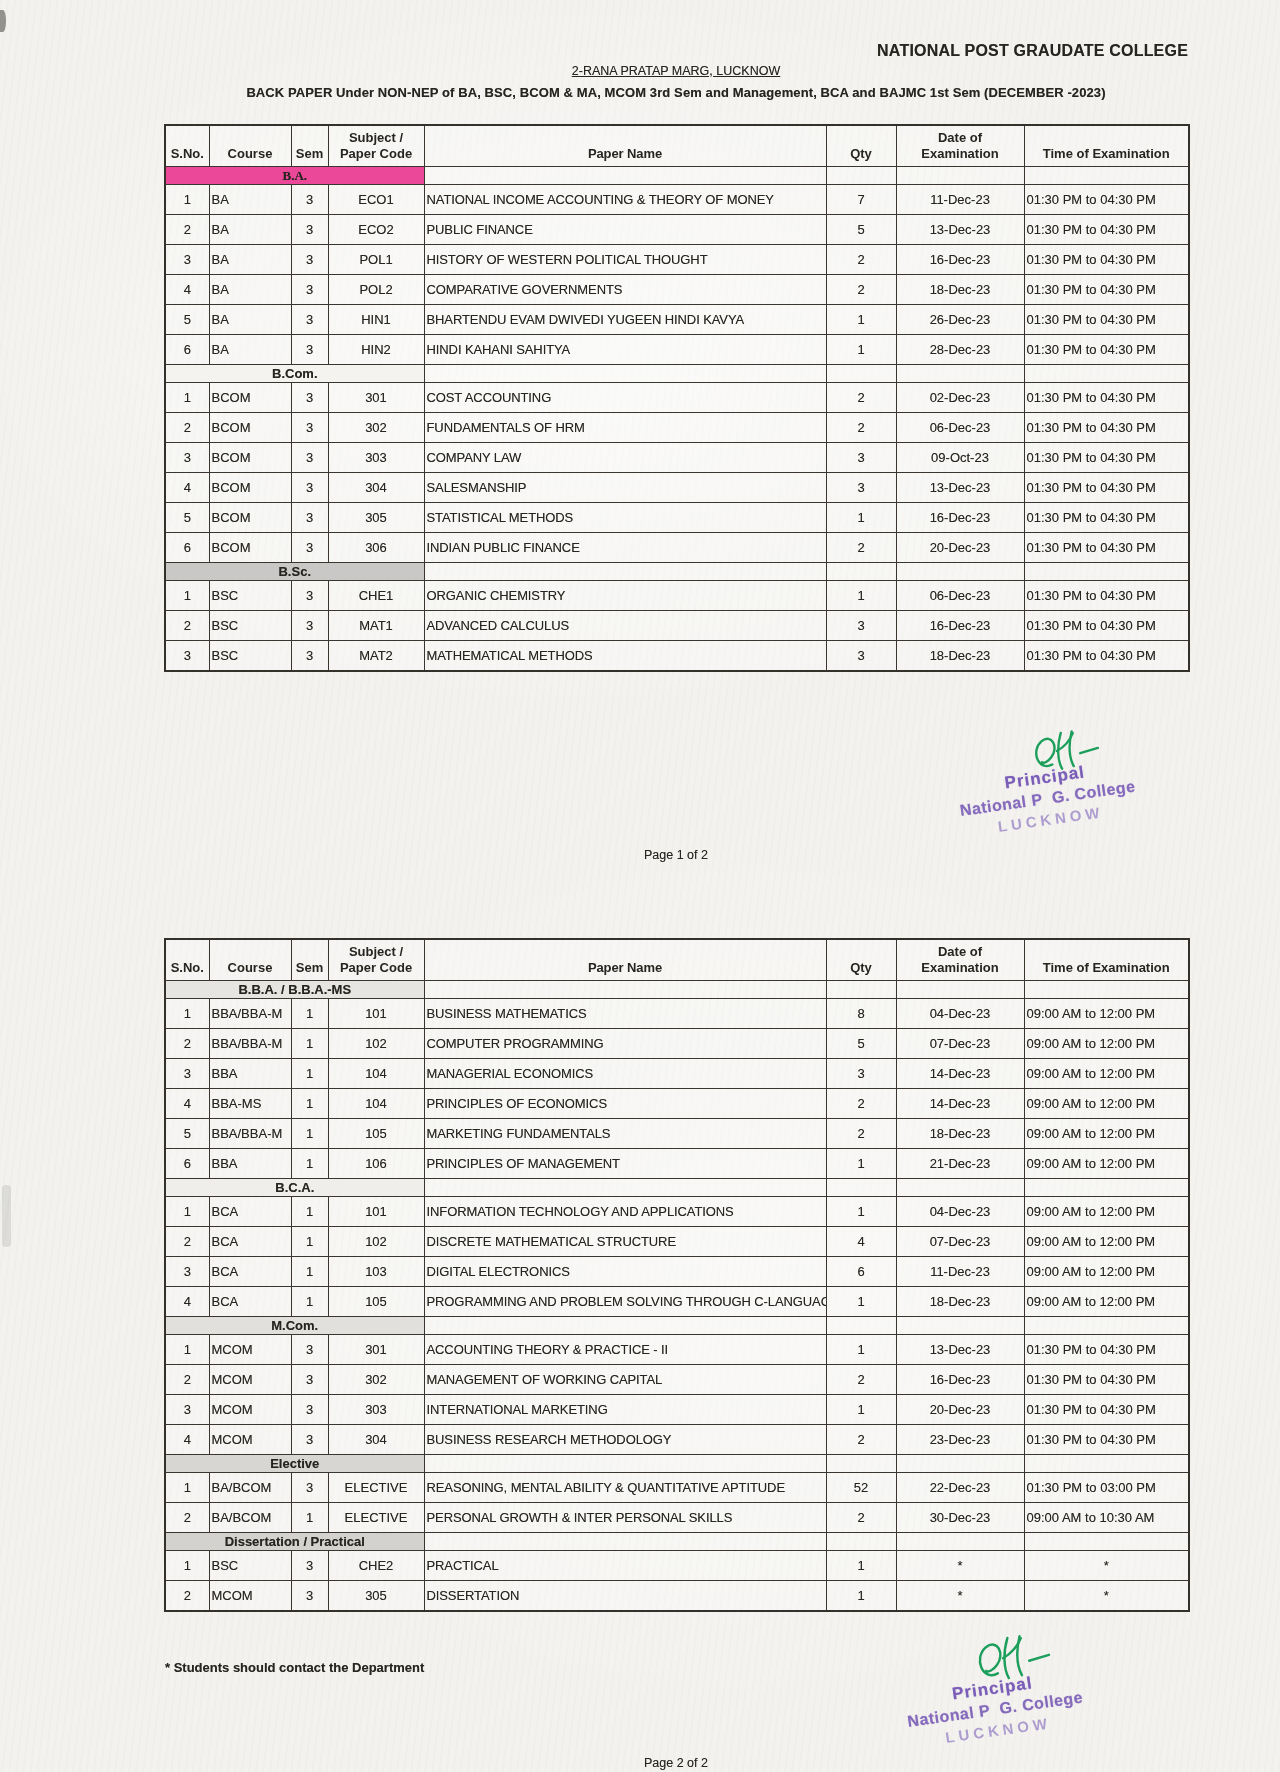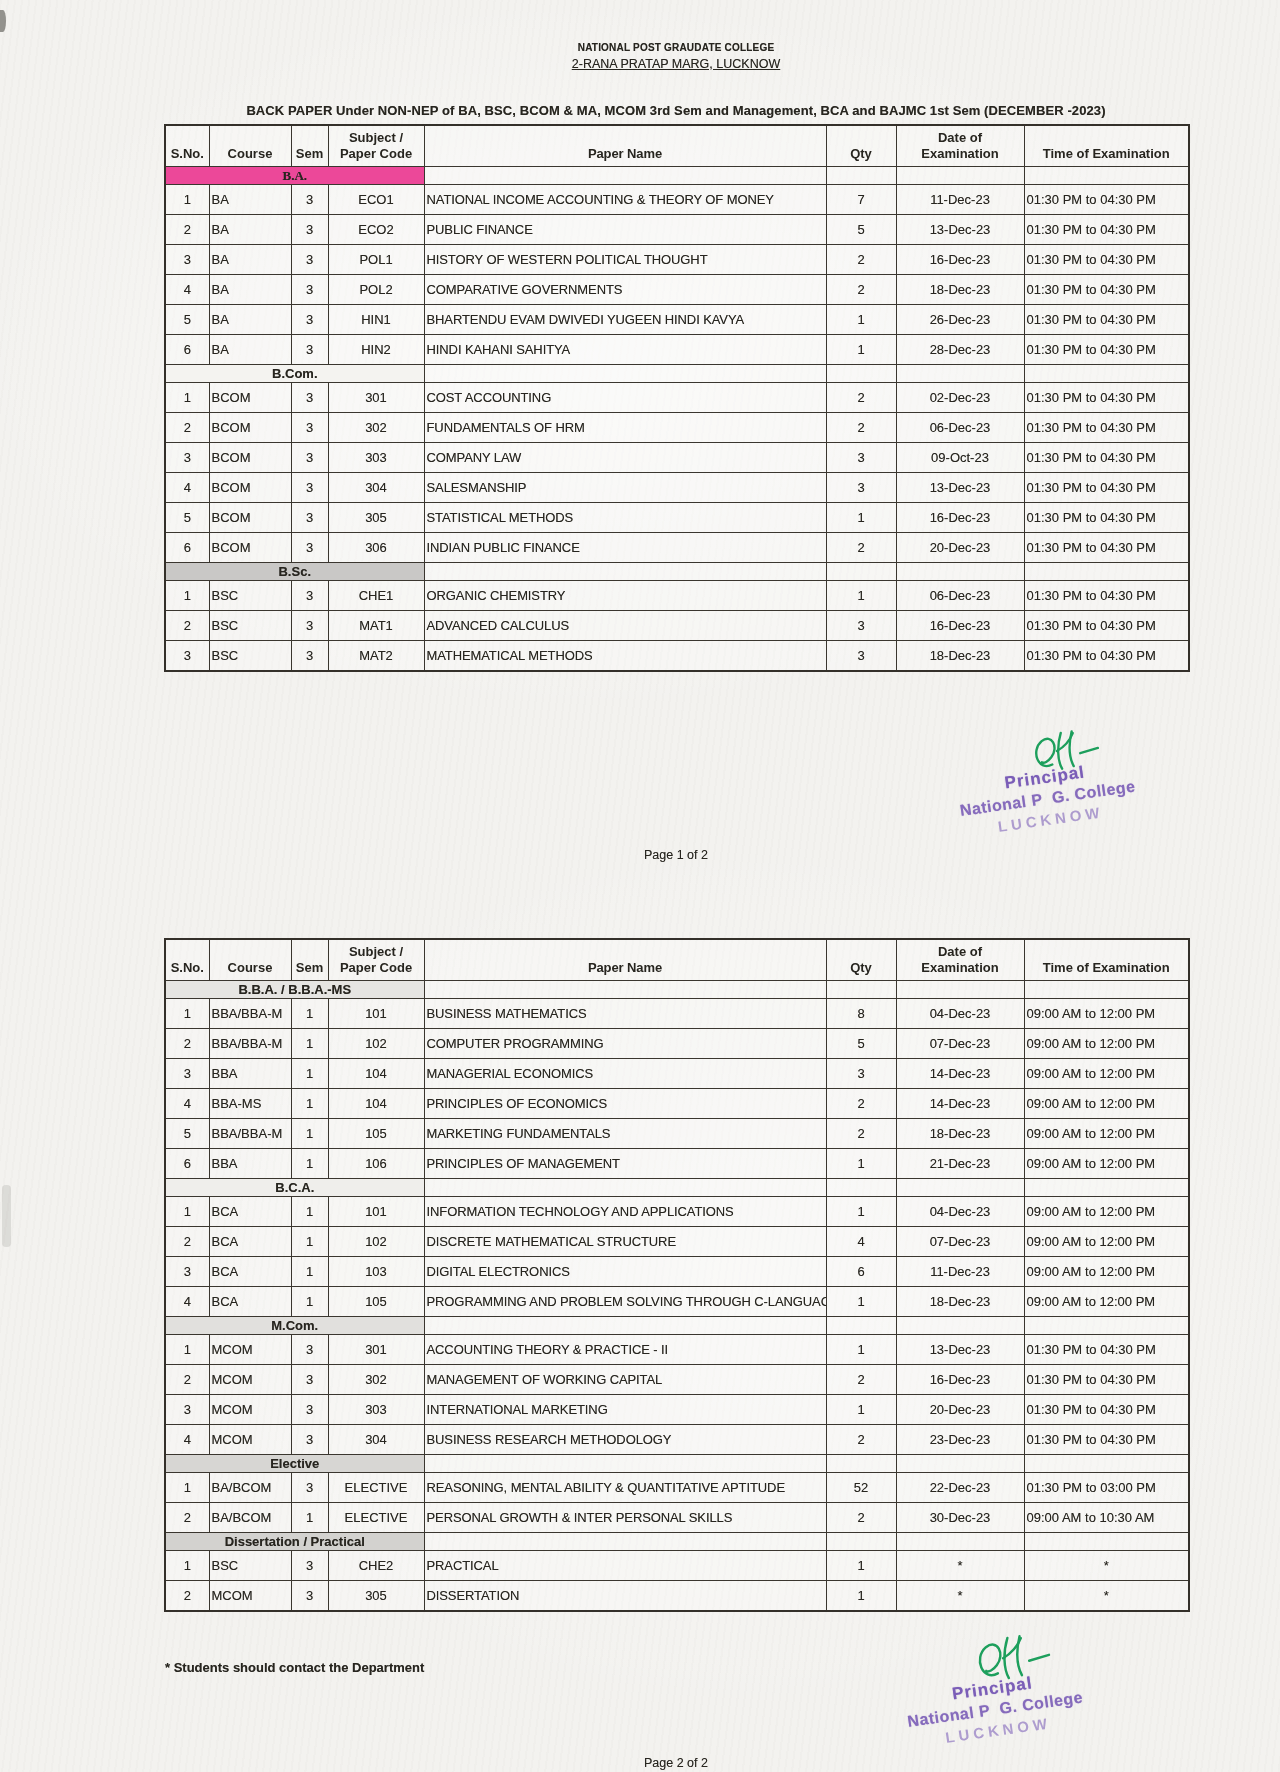--- a/index.html
+++ b/index.html
@@ -10,23 +10,23 @@
   }
   .page::before{
     content:"";position:absolute;inset:0;pointer-events:none;
     background:
       radial-gradient(900px 520px at 46% 20%, rgba(255,255,255,.55), rgba(255,255,255,0) 70%),
       radial-gradient(820px 640px at 58% 72%, rgba(255,255,255,.40), rgba(255,255,255,0) 70%),
       repeating-linear-gradient(97deg, rgba(110,104,92,.025) 0 2px, rgba(255,255,255,0) 2px 7px);
   }
   .ink{text-shadow:0 0 .5px rgba(40,37,30,.45);}
   .doc-header{position:absolute;left:164px;top:42px;width:1024px;text-align:center;}
-  .college-name{font-size:10px;font-weight:bold;letter-spacing:.2px;}
+  .college-name{font-size:16px;font-weight:bold;letter-spacing:.2px;text-align:right;}
   .college-address{font-size:12.5px;margin-top:4px;text-decoration:underline;}
-  .schedule-title{position:absolute;left:164px;top:103px;width:1024px;text-align:center;
+  .schedule-title{position:absolute;left:164px;top:85px;width:1024px;text-align:center;
     font-size:13px;font-weight:bold;letter-spacing:.1px;}
   .page-label{position:absolute;left:164px;width:1024px;text-align:center;font-size:12.5px;}
   .page-label.p1{top:848px;}
   .page-label.p2{top:1756px;}
   .footnote{position:absolute;left:165px;top:1660px;font-size:13px;font-weight:bold;}
 
   table.exam{position:absolute;border-collapse:collapse;table-layout:fixed;width:1024px;
     background:rgba(255,255,255,.25);}
   table.exam.t1{left:164px;top:124px;}
   table.exam.t2{left:164px;top:938px;}

